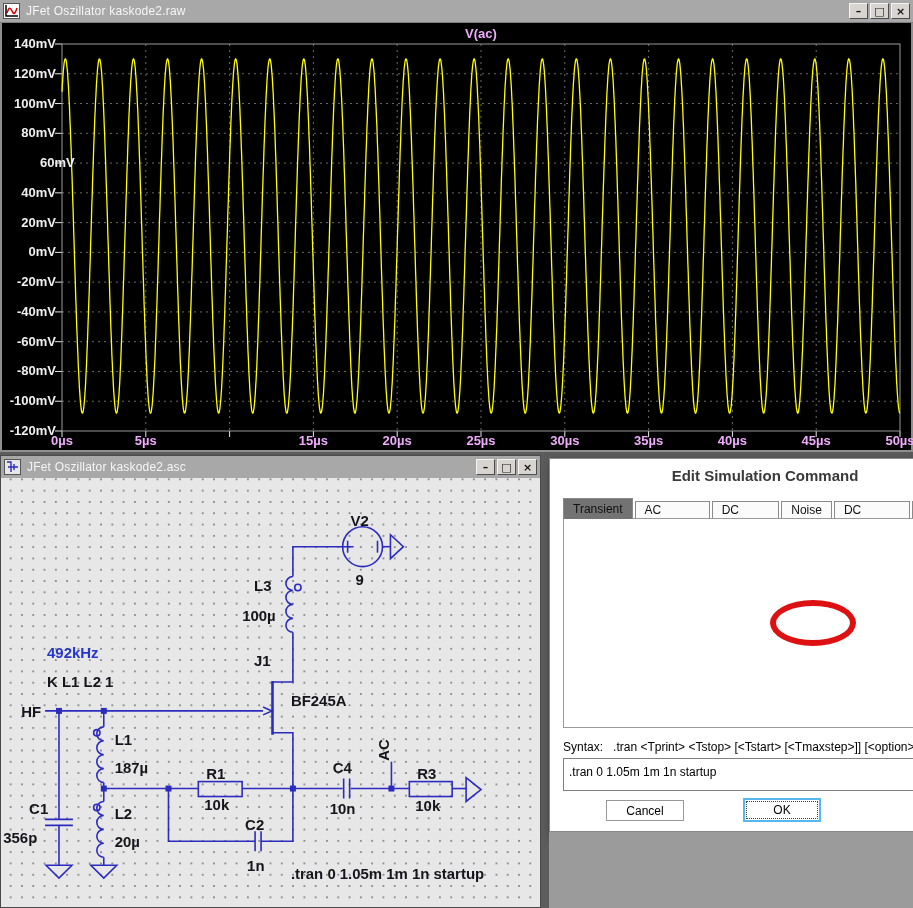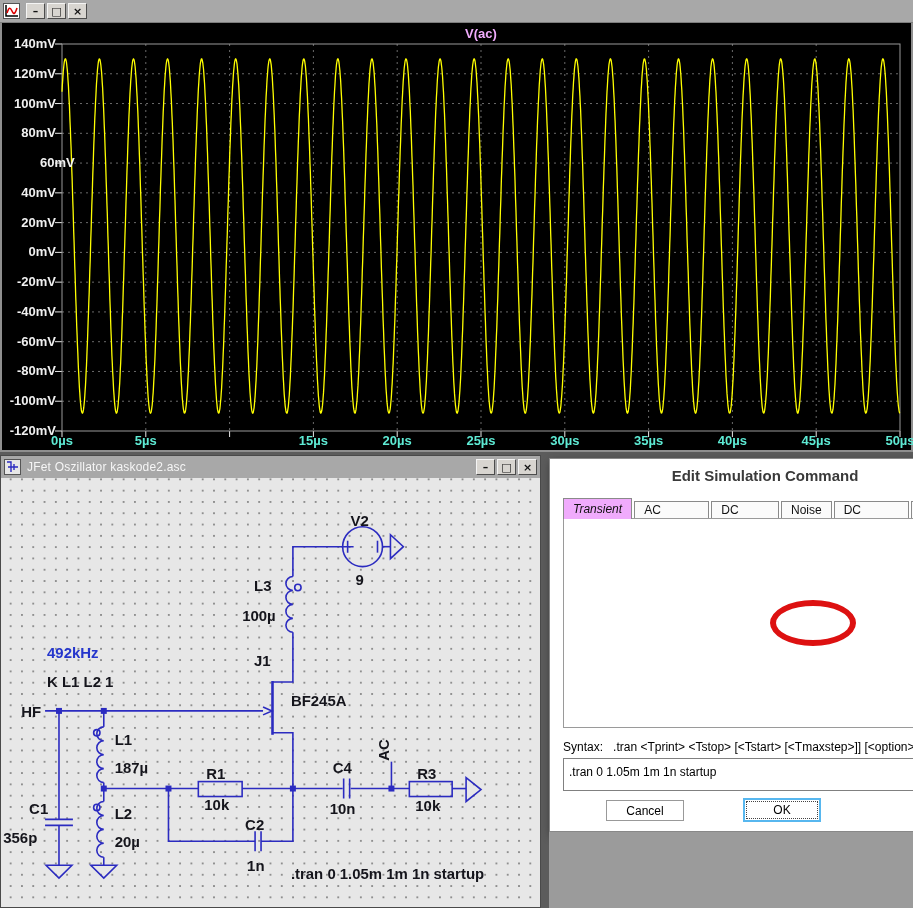--- a/index.html
+++ b/index.html
@@ -29,21 +29,21 @@
                border-left:2px solid #8f8f8f; border-right:2px solid #8f8f8f;
                border-bottom:2px solid #8f8f8f; }
   #plot-svg { position:absolute; left:0; top:23px; width:913px; height:429px; }
   #plot-svg .grid  { stroke:#6a6a6a; stroke-width:1; stroke-dasharray:2 4; }
   #plot-svg .tick  { stroke:#e8e8e8; stroke-width:1; }
   #plot-svg .frame { stroke:#9a9a9a; stroke-width:1; fill:none; }
   #plot-svg .trace { fill:none; stroke-width:1.3; }
   .ylab { position:absolute; left:0; width:56px; text-align:right;
           font:bold 13px "Liberation Sans", sans-serif; color:#f0f0f0; height:16px; }
   .xlab { position:absolute; top:433px; width:42px; text-align:center;
-          font:bold 13px "Liberation Sans", sans-serif; color:#5eead4; }
+          font:bold 13px "Liberation Sans", sans-serif; color:#f0abfc; }
   #trace-title { position:absolute; left:62px; top:26px; width:838px; text-align:center;
                  font:bold 13px "Liberation Sans", sans-serif; color:#f0abfc; }
 
   
   #schem-window { left:0; top:455px; width:541px; height:453px; background:#e7e7e7;
                   border:1px solid #4a4a4a; }
   #schem-canvas { position:absolute; left:0; top:22px; right:0; bottom:0;
                   background-color:#e7e7e7;
                   background-image:radial-gradient(circle, #8f8f8f 0.8px, rgba(0,0,0,0) 1px);
                   background-size:11.3px 11.3px; background-position:4px 7px; }
@@ -56,21 +56,21 @@
 
   
   #dialog { left:549px; top:458px; width:432px; height:374px; background:#fff;
             border:1px solid #888; box-shadow:2px 4px 9px rgba(0,0,0,.45); }
   #dialog-title { position:absolute; left:0; top:8px; width:100%; text-align:center;
                   font-size:15px; font-weight:bold; color:#3a3a3a; }
   .tabrow { position:absolute; left:13px; top:39px; height:21px; display:flex; align-items:flex-end; }
   .tab { height:18px; line-height:17px; padding:0 9px; font-size:12px; color:#111;
          background:#fbfbfb; border:1px solid #8a8a8a; border-bottom:none; margin-right:2px;
          position:relative; }
-  .tab.active { height:21px; line-height:20px; background:#f0abfc; z-index:3;font-style:italic; }
+  .tab.active { height:21px; line-height:20px; background:#737373; z-index:3; }
   #tab-box { position:absolute; left:13px; top:59px; width:402px; height:210px;
              border:1px solid #9a9a9a; background:#fff; z-index:1; }
   .dlg-desc { position:absolute; left:13px; top:67px; width:402px; text-align:center;
               font-size:12px; color:#000; }
   .dlg-label { position:absolute; left:20px; width:239px; text-align:right;
                font-size:12px; color:#000; white-space:nowrap; }
   .dlg-input { position:absolute; left:264px; width:63px; height:17px;
                border:1px solid #707070; font:12px "Liberation Sans", sans-serif;
                padding:0 3px; background:#fff; color:#000; }
   .dlg-check { position:absolute; left:264px; width:13px; height:13px;
@@ -96,20 +96,21 @@
 <body>
 
 <div class="window" id="plot-window">
   <div class="titlebar">
     <span class="ticon">
       <svg width="15" height="14" viewBox="0 0 15 14">
         <path d="M2,1 L2,12 L14,12" stroke="#000" stroke-width="1.5" fill="none"></path>
         <path d="M3,9 C5,3 6,3 8,7 C10,11 11,10 13,4" stroke="#d00" stroke-width="1.6" fill="none"></path>
       </svg>
     </span>
+    <span class="ttext">JFet Oszillator kaskode2.raw</span>
     <span class="winbtns">
       <span class="winbtn">–</span>
       <span class="winbtn">□</span>
       <span class="winbtn">×</span>
     </span>
   </div>
   <div id="plot-body"></div>
   <svg id="plot-svg">
       <line x1="55" y1="21" x2="62" y2="21" class="tick"></line>
       <line x1="62" y1="50.769230769230774" x2="900" y2="50.769230769230774" class="grid"></line>

